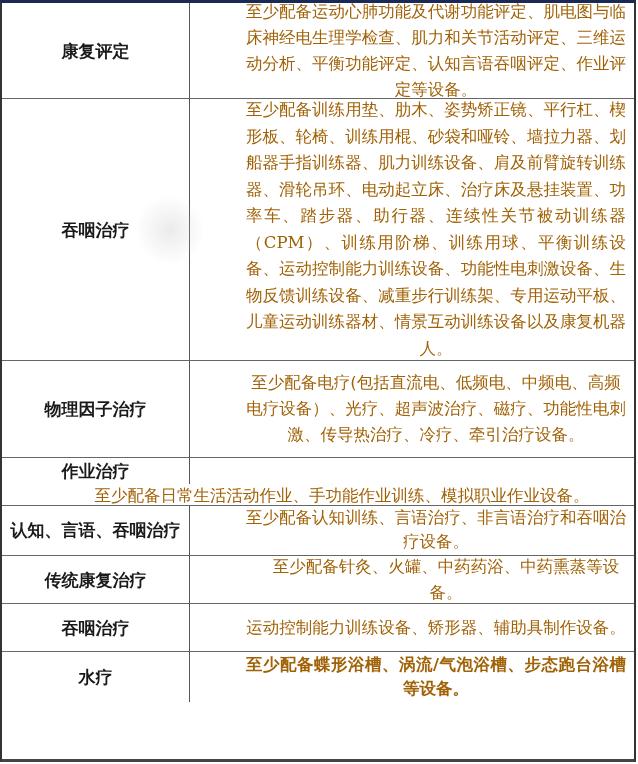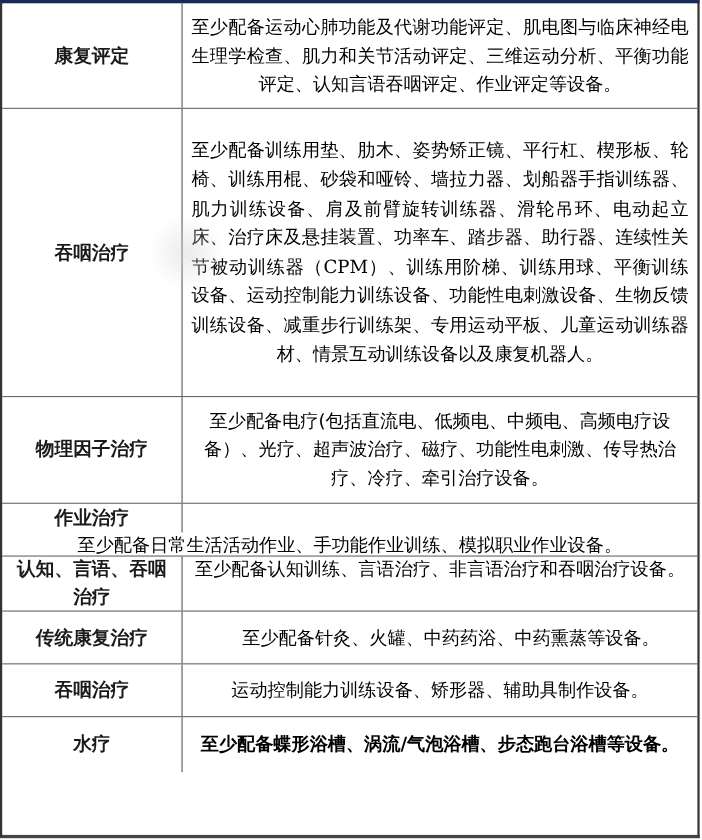--- a/index.html
+++ b/index.html
@@ -43,45 +43,45 @@
     }
     .row {
       display: flex;
       border-bottom: 1.5px solid #666;
       box-sizing: border-box;
     }
     .row:last-child {
       border-bottom: none;
     }
     .cat {
-      width: 164px;
+      width: 188px;
       flex: none;
       border-right: 1.5px solid #555;
       box-sizing: border-box;
       display: flex;
       align-items: center;
       justify-content: center;
-      text-align: center;
       font-weight: bold;
       font-size: 17px;
       color: #1a1a1a;
       line-height: 26px;
-      padding: 0 13px;
+      padding: 0 0;
     }
     .desc {
       flex: 1;
       display: flex;
       align-items: center;
       justify-content: center;
       text-align: center;
       font-size: 16.5px;
-      color: #000000;
+      color: #a16207;
       line-height: 26px;
       padding: 0 8px 0 8px;
       box-sizing: border-box;
+      margin-left: 48px;
     }
     .desc.left-align {
       text-align: justify;
       text-align-last: center;
     }
     .desc-inner {
       width: 100%;
     }
     .r1 { height: 96px; }
     .r2 { height: 262px; }

